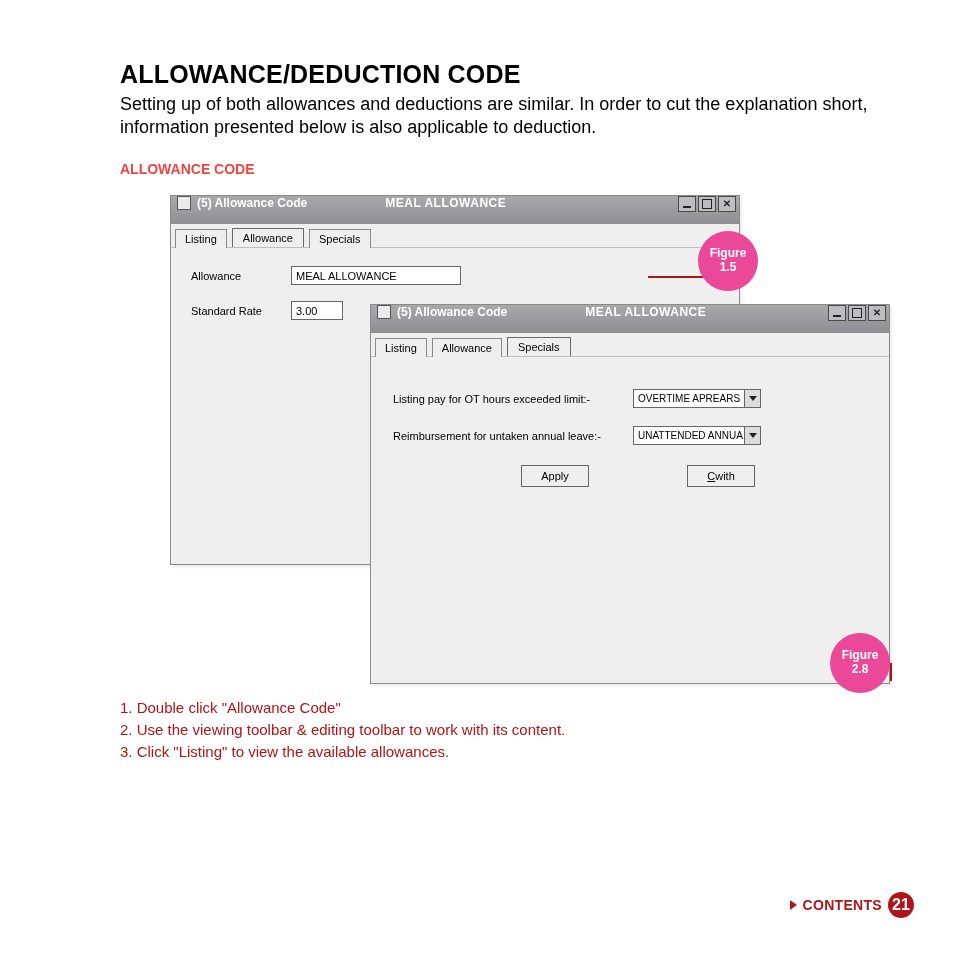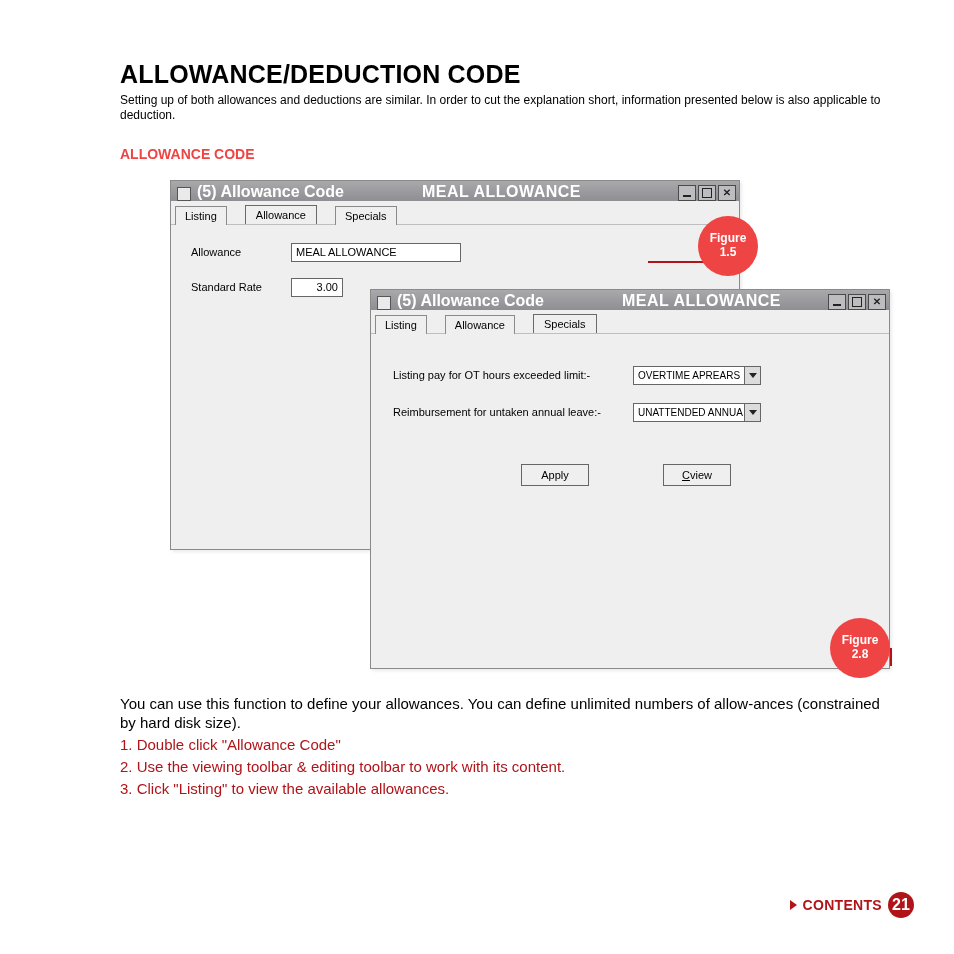--- a/index.html
+++ b/index.html
@@ -16,21 +16,21 @@
     padding: 60px 68px 40px 120px;
   }
   .h1 {
     font-family: "Arial Black", Arial, sans-serif;
     font-weight: 900;
     font-size: 25px;
     letter-spacing: 0.2px;
     margin-bottom: 4px;
   }
   .intro {
-    font-size: 12px;
+    font-size: 18px;
     line-height: 1.28;
     margin-bottom: 22px;
   }
   .h2 {
     font-family: "Arial Black", Arial, sans-serif;
     font-weight: 900;
     font-size: 14px;
     color: #ef4444;
     margin-bottom: 18px;
   }
@@ -42,26 +42,26 @@
   }
 
   
   .win {
     position: absolute;
     background: #efefef;
     border: 1px solid #8a8a8a;
     box-shadow: 2px 2px 3px rgba(0,0,0,0.08);
   }
   .titlebar {
-    height: 20px;
+    height: 28px;
     background: linear-gradient(#a9a9ac, #8e8e93);
     color: #fff;
     display: flex;
-    align-items: flex-end;
-    font-size: 16px;
+    align-items: flex-start;
+    font-size: 12px;
     font-weight: bold;
   }
   .tb-icon {
     width: 14px; height: 14px;
     background: #eaeaea;
     border: 1px solid #555;
     margin: 0 6px;
   }
   .tb-title1 { }
   .tb-title2 { margin-left: 78px; letter-spacing: 0.5px; }
@@ -80,21 +80,21 @@
   .tb-close::before { content: "✕"; font-size:10px; line-height:1; }
 
   .tabbar {
     height: 24px;
     background: #efefef;
     border-bottom: 1px solid #bfbfbf;
     display: flex;
     align-items: flex-end;
     padding-left: 4px;
     font-size: 11px;
-    gap: 16px;
+    gap: 3px;
   }
   .tab {
     padding: 3px 9px 3px 9px;
     border: 1px solid #8a8a8a;
     border-bottom: none;
     background: #efefef;
     margin-right: 2px;
     cursor: pointer;
     position: relative;
     top: 1px;
@@ -115,57 +115,57 @@
   .lbl { width: 100px; }
   .txt {
     border: 1px solid #666;
     background: #fff;
     height: 19px;
     padding: 1px 4px;
     font-size: 11px;
     font-family: inherit;
   }
   .txt.w170 { width: 170px; }
-  .txt.w56 { width: 52px; text-align: right; }
+  .txt.w56 { width: 52px; }
 
   .body2 { padding: 32px 22px; font-size: 11px; }
   .row2 { display:flex; align-items:center; margin-bottom: 18px; }
   .lbl2 { width: 240px; }
   .dd {
     display:flex; align-items:center;
     border:1px solid #666; background:#fff;
     height:19px; width:128px;
     font-size:10px; padding-left:4px;
     cursor:pointer;
   }
   .dd .ddv { flex:1; white-space:nowrap; overflow:hidden; }
   .dd .dda {
     width:16px; height:100%;
     border-left:1px solid #666;
     background:#dcdcdc;
     display:flex; align-items:center; justify-content:center;
   }
   .dd .dda::before { content:""; border-left:4px solid transparent; border-right:4px solid transparent; border-top:5px solid #222; }
 
-  .btns2 { display:flex; gap:74px; margin-left:128px; margin-top:42px; }
+  .btns2 { display:flex; gap:98px; margin-left:128px; margin-top:20px; }
   .btn {
     width:68px; height:22px;
     border:1px solid #666;
     background:#efefef;
     font-size:11px;
     display:flex; align-items:center; justify-content:center;
     cursor:pointer;
   }
   .btn .ul { text-decoration: underline; }
 
   .fig-badge {
     position:absolute;
     width:60px; height:60px;
     border-radius:50%;
-    background:#ef4444;
+    background:#ec4899;
     color:#fff;
     display:flex; flex-direction:column;
     align-items:center; justify-content:center;
     font-size:12px; font-weight:bold;
     line-height:1.15;
   }
   .fig-line {
     position:absolute;
     background:#b01418;
   }
@@ -279,41 +279,40 @@
         <div class="row2">
           <div class="lbl2">Reimbursement for untaken annual leave:-</div>
           <div class="dd">
             <span class="ddv">UNATTENDED ANNUA</span>
             <span class="dda"></span>
           </div>
         </div>
         <div class="btns2">
           <div class="btn">Apply</div>
           <div class="btn">
-              <span><span class="ul">C</span><span>view</span></span>
+              <span><span class="ul">C</span><span>with</span></span>
             </div>
         </div>
       </div>
     </div>
 
     <div class="fig-line" style="left:478px; top:81px; width:80px; height:2px;"></div>
     <div class="fig-badge" style="left:528px; top:36px;">
       <span>Figure</span>
       <span>1.5</span>
     </div>
 
     <div class="fig-line" style="left:720px; top:468px; width:2px; height:18px;"></div>
     <div class="fig-badge" style="left:660px; top:438px;">
       <span>Figure</span>
       <span>2.8</span>
     </div>
 
   </div>
 
-  <div class="para">You can use this function to define your allowances. You can define unlimited numbers of allow-ances (constrained by hard disk size).</div>
   <div class="steps">
     <div>1. Double click "Allowance Code"</div>
     <div>2. Use the viewing toolbar &amp; editing toolbar to work with its content.</div>
     <div>3. Click "Listing" to view the available allowances.</div>
   </div>
 </div>
 
 <div class="footer">
   <div class="tri"></div>
   <div class="ct">CONTENTS</div>

